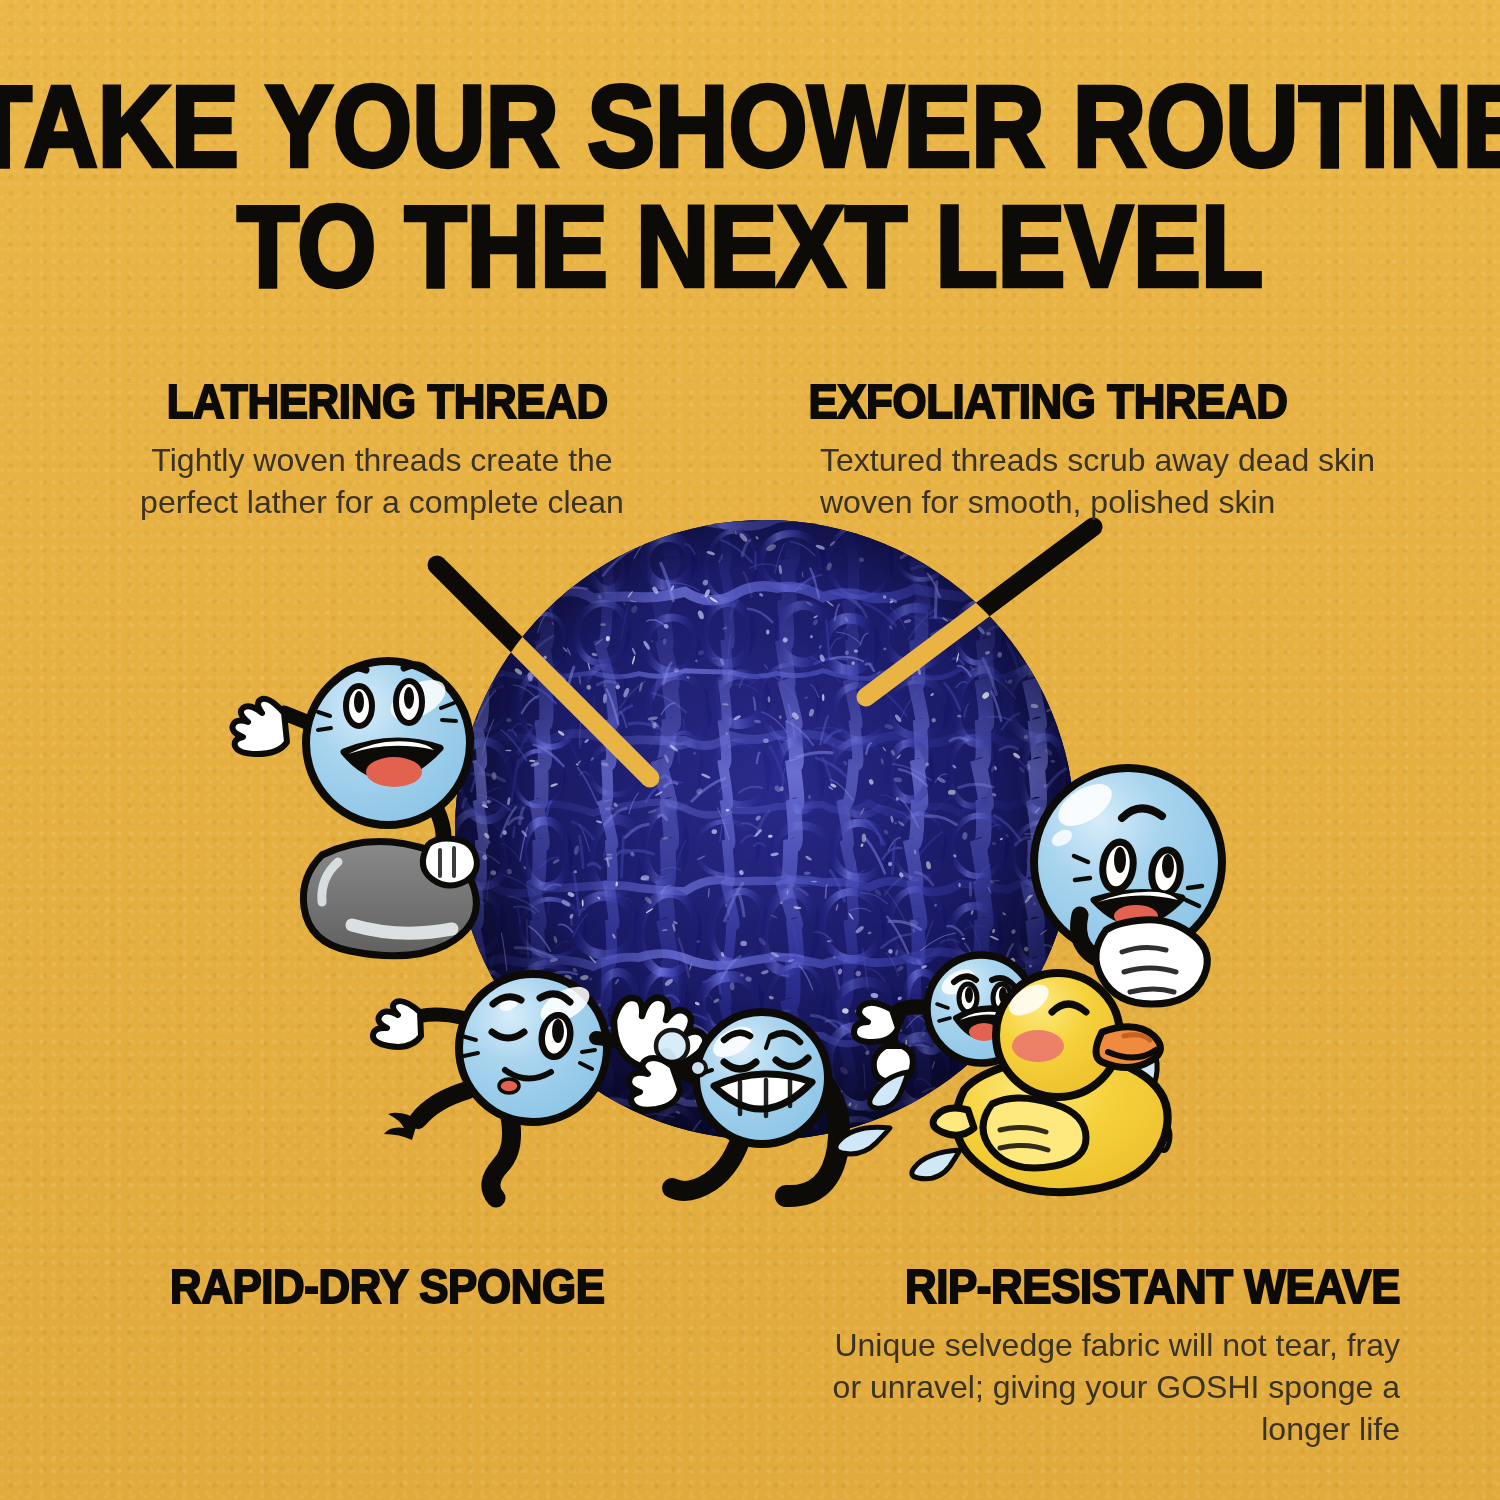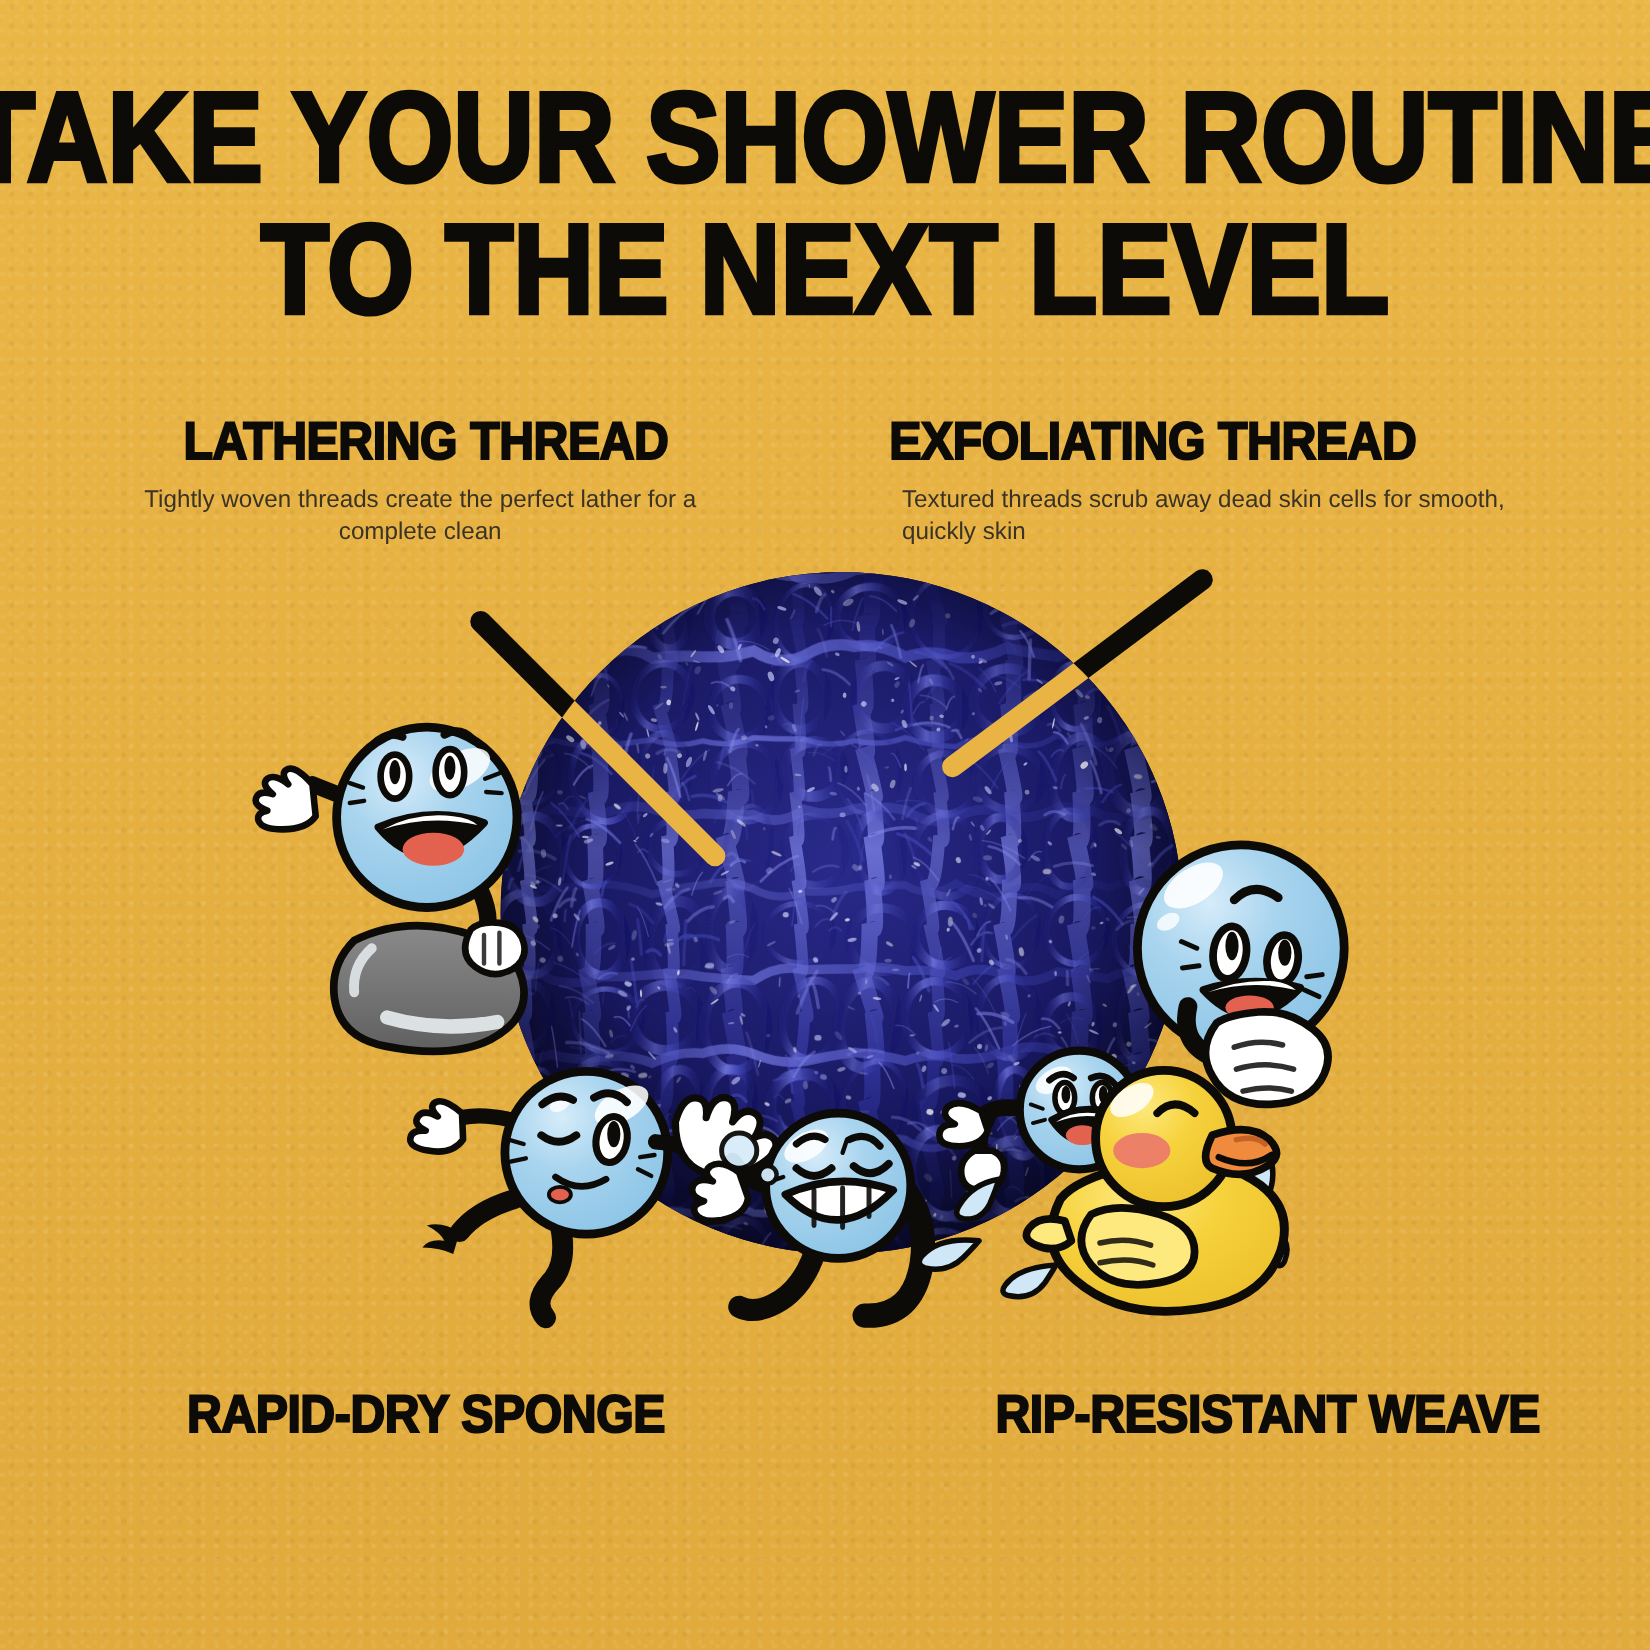--- a/index.html
+++ b/index.html
@@ -54,21 +54,21 @@
     font-weight:700;
     letter-spacing:-0.4px;
     color:#0d0b08;
     transform:scaleX(1.02) scaleY(1.12);
     -webkit-text-stroke:1.8px #0d0b08;
     white-space:nowrap;
     line-height:1;
   }
   .feat p {
     margin-top:19px;
-    font-size:22px;
+    font-size:32px;
     line-height:1.31;
     color:#3a3224;
     font-weight:400;
   }
 
   .feat-tl { left:122px;  top:378px; text-align:center; width:520px; }
   .feat-tl h3 { transform-origin:left top; }
 
   .feat-tr { right:100px; top:378px; width:580px; }
   .feat-tr h3 { transform-origin:right top; }
@@ -1337,22 +1337,23 @@
   </g>
 </svg>
 
 <div class="feat feat-tl">
   <h3>LATHERING THREAD</h3>
   <p>Tightly woven threads create the perfect lather for a complete clean</p>
 </div>
 
 <div class="feat feat-tr">
   <h3>EXFOLIATING THREAD</h3>
-  <p>Textured threads scrub away dead skin cells for smooth, quickly skin</p>
+  <p>Textured threads scrub away dead skin woven for smooth, polished skin</p>
 </div>
 
 <div class="feat feat-bl">
   <h3>RAPID-DRY SPONGE</h3>
 </div>
 
 <div class="feat feat-br">
   <h3>RIP-RESISTANT WEAVE</h3>
+  <p>Unique selvedge fabric will not tear, fray or unravel; giving your GOSHI sponge a longer life</p>
 </div>
 
 </body></html>

